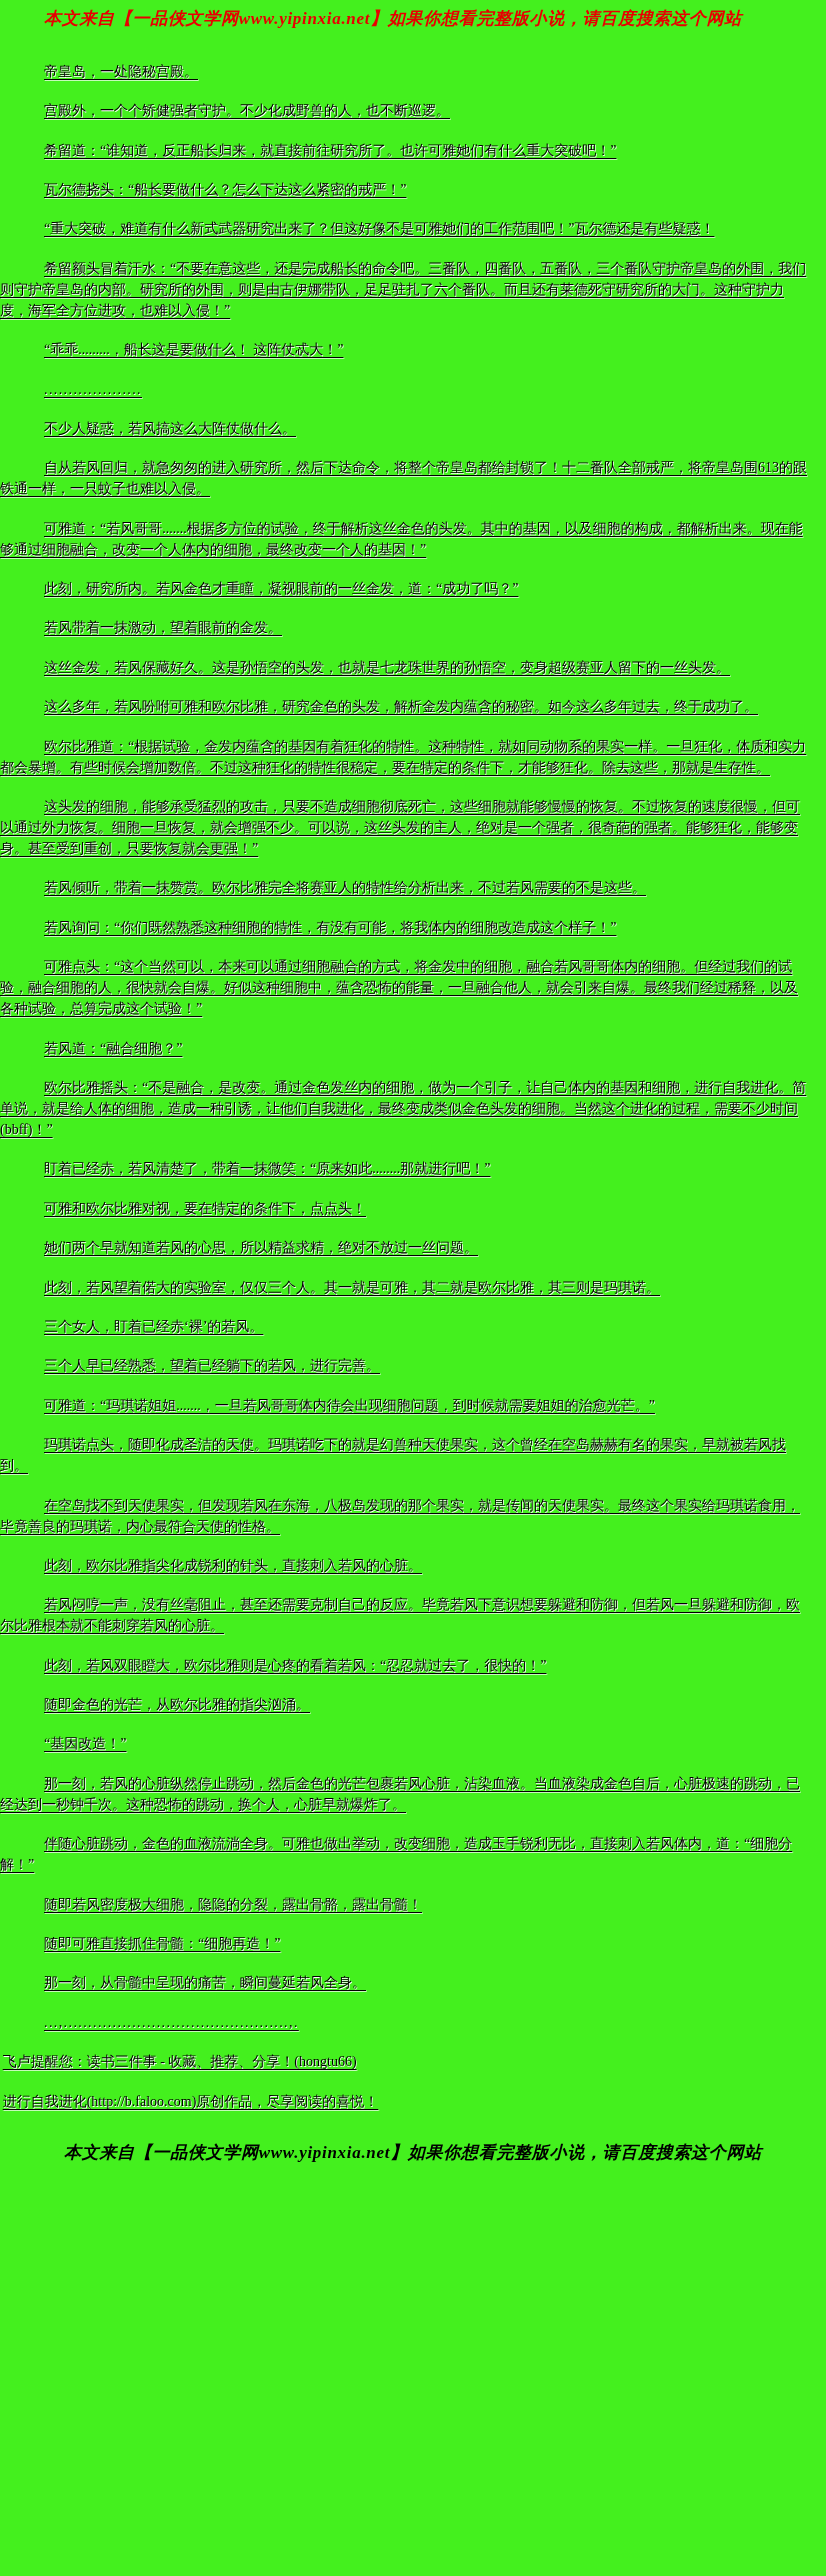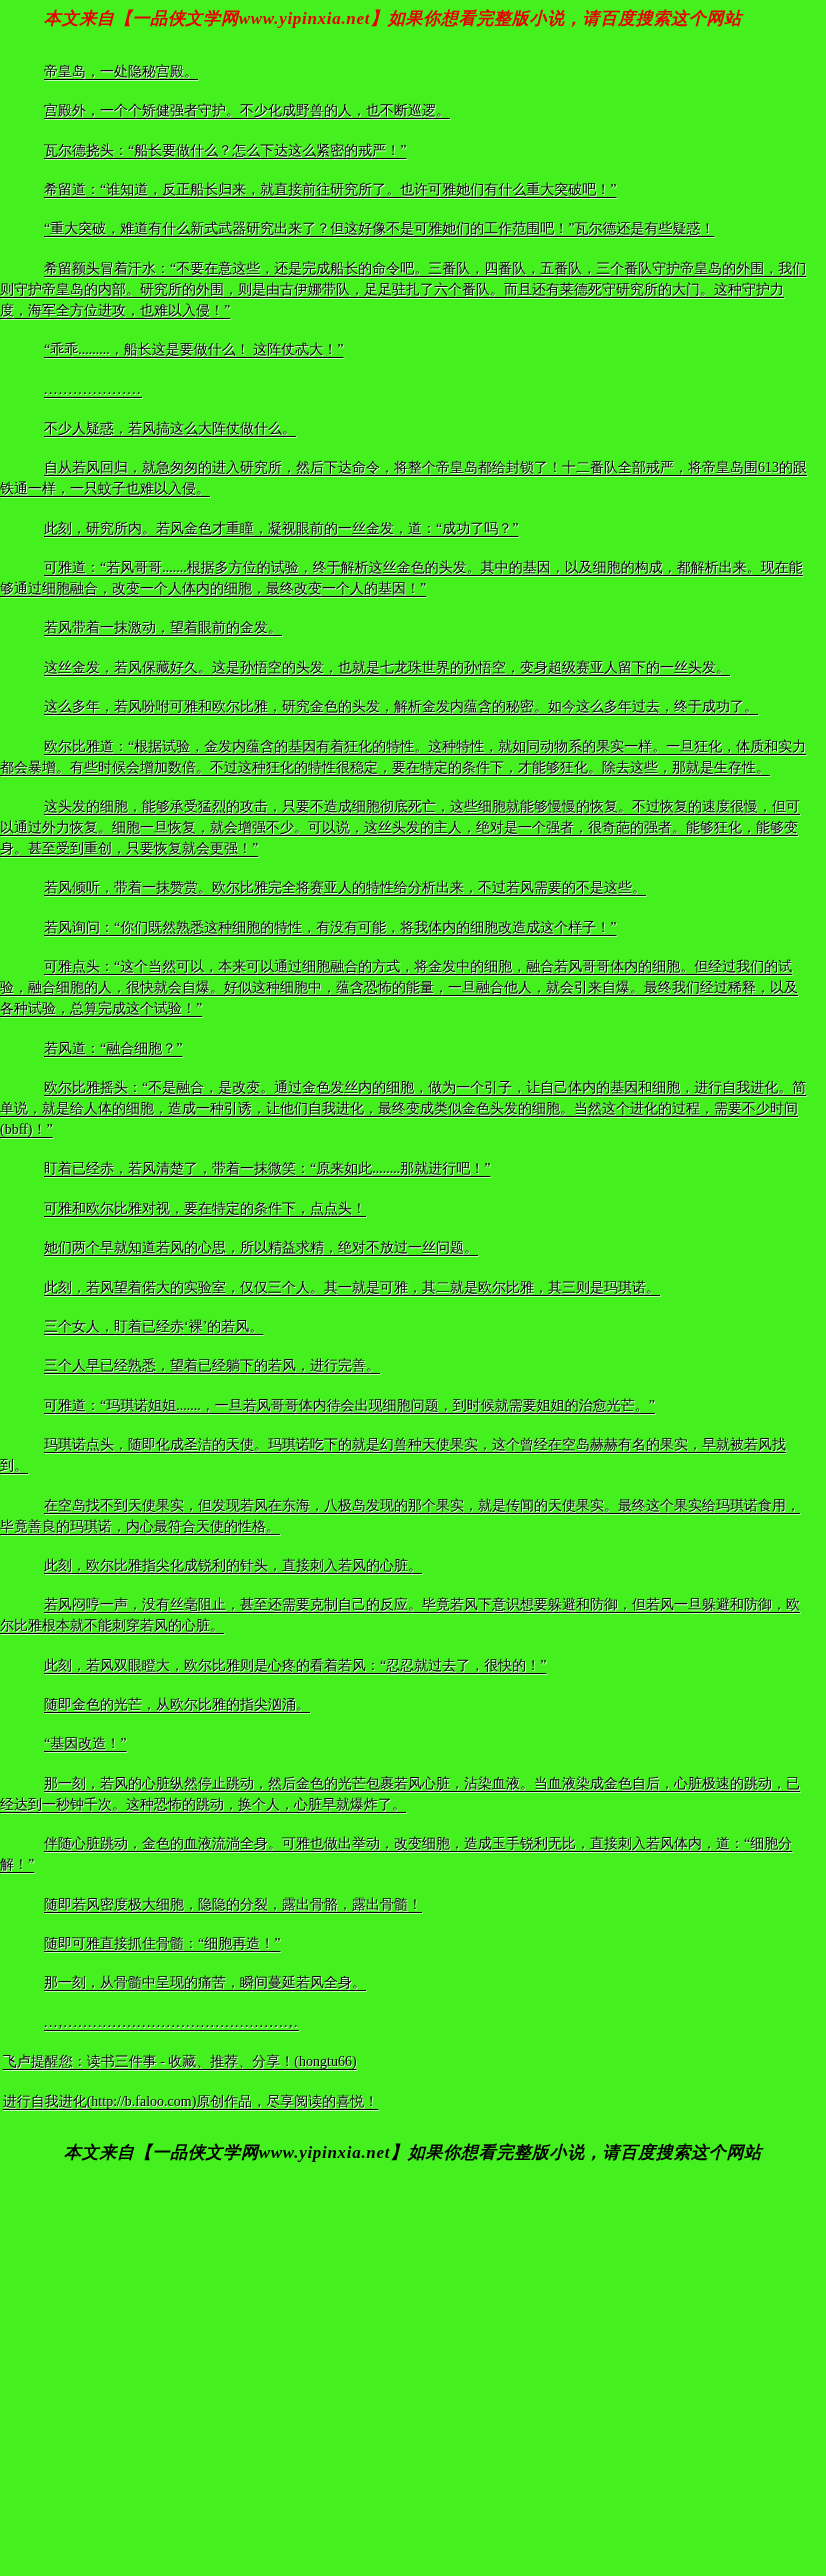--- a/index.html
+++ b/index.html
@@ -53,30 +53,30 @@
 </style>
 </head>
 <body style="background: rgb(68, 240, 30);">
 
 <div class="watermark header-mark" style="color: rgb(232, 0, 0);">本文来自【一品侠文学网www.yipinxia.net】如果你想看完整版小说，请百度搜索这个网站</div>
 
 <main>
 
 <p class="novel-p">帝皇岛，一处隐秘宫殿。</p>
     <p class="novel-p">宫殿外，一个个矫健强者守护。不少化成野兽的人，也不断巡逻。</p>
+    <p class="novel-p">希留道：“谁知道，反正船长归来，就直接前往研究所了。也许可雅她们有什么重大突破吧！”</p>
     <p class="novel-p">瓦尔德挠头：“船长要做什么？怎么下达这么紧密的戒严！”</p>
-    <p class="novel-p">希留道：“谁知道，反正船长归来，就直接前往研究所了。也许可雅她们有什么重大突破吧！”</p>
     <p class="novel-p">“重大突破，难道有什么新式武器研究出来了？但这好像不是可雅她们的工作范围吧！”瓦尔德还是有些疑惑！</p>
     <p class="novel-p">希留额头冒着汗水：“不要在意这些，还是完成船长的命令吧。三番队，四番队，五番队，三个番队守护帝皇岛的外围，我们则守护帝皇岛的内部。研究所的外围，则是由古伊娜带队，足足驻扎了六个番队。而且还有莱德死守研究所的大门。这种守护力度，海军全方位进攻，也难以入侵！”</p>
     <p class="novel-p">“乖乖.........，船长这是要做什么！ 这阵仗忒大！”</p>
     <p class="novel-p dots-p">....................</p>
     <p class="novel-p">不少人疑惑，若风搞这么大阵仗做什么。</p>
     <p class="novel-p">自从若风回归，就急匆匆的进入研究所，然后下达命令，将整个帝皇岛都给封锁了！十二番队全部戒严，将帝皇岛围613的跟铁通一样，一只蚊子也难以入侵。</p>
+    <p class="novel-p">可雅道：“若风哥哥.......根据多方位的试验，终于解析这丝金色的头发。其中的基因，以及细胞的构成，都解析出来。现在能够通过细胞融合，改变一个人体内的细胞，最终改变一个人的基因！”</p>
     <p class="novel-p">此刻，研究所内。若风金色才重瞳，凝视眼前的一丝金发，道：“成功了吗？”</p>
-    <p class="novel-p">可雅道：“若风哥哥.......根据多方位的试验，终于解析这丝金色的头发。其中的基因，以及细胞的构成，都解析出来。现在能够通过细胞融合，改变一个人体内的细胞，最终改变一个人的基因！”</p>
     <p class="novel-p">若风带着一抹激动，望着眼前的金发。</p>
     <p class="novel-p">这丝金发，若风保藏好久。这是孙悟空的头发，也就是七龙珠世界的孙悟空，变身超级赛亚人留下的一丝头发。</p>
     <p class="novel-p">这么多年，若风吩咐可雅和欧尔比雅，研究金色的头发，解析金发内蕴含的秘密。如今这么多年过去，终于成功了。</p>
     <p class="novel-p">欧尔比雅道：“根据试验，金发内蕴含的基因有着狂化的特性。这种特性，就如同动物系的果实一样。一旦狂化，体质和实力都会暴增。有些时候会增加数倍。不过这种狂化的特性很稳定，要在特定的条件下，才能够狂化。除去这些，那就是生存性。</p>
     <p class="novel-p">这头发的细胞，能够承受猛烈的攻击，只要不造成细胞彻底死亡，这些细胞就能够慢慢的恢复。不过恢复的速度很慢，但可以通过外力恢复。细胞一旦恢复，就会增强不少。可以说，这丝头发的主人，绝对是一个强者，很奇葩的强者。能够狂化，能够变身。甚至受到重创，只要恢复就会更强！”</p>
     <p class="novel-p">若风倾听，带着一抹赞赏。欧尔比雅完全将赛亚人的特性给分析出来，不过若风需要的不是这些。</p>
     <p class="novel-p">若风询问：“你们既然熟悉这种细胞的特性，有没有可能，将我体内的细胞改造成这个样子！”</p>
     <p class="novel-p">可雅点头：“这个当然可以，本来可以通过细胞融合的方式，将金发中的细胞，融合若风哥哥体内的细胞。但经过我们的试验，融合细胞的人，很快就会自爆。好似这种细胞中，蕴含恐怖的能量，一旦融合他人，就会引来自爆。最终我们经过稀释，以及各种试验，总算完成这个试验！”</p>
     <p class="novel-p">若风道：“融合细胞？”</p>
     <p class="novel-p">欧尔比雅摇头：“不是融合，是改变。通过金色发丝内的细胞，做为一个引子，让自己体内的基因和细胞，进行自我进化。简单说，就是给人体的细胞，造成一种引诱，让他们自我进化，最终变成类似金色头发的细胞。当然这个进化的过程，需要不少时间(bbff)！”</p>

